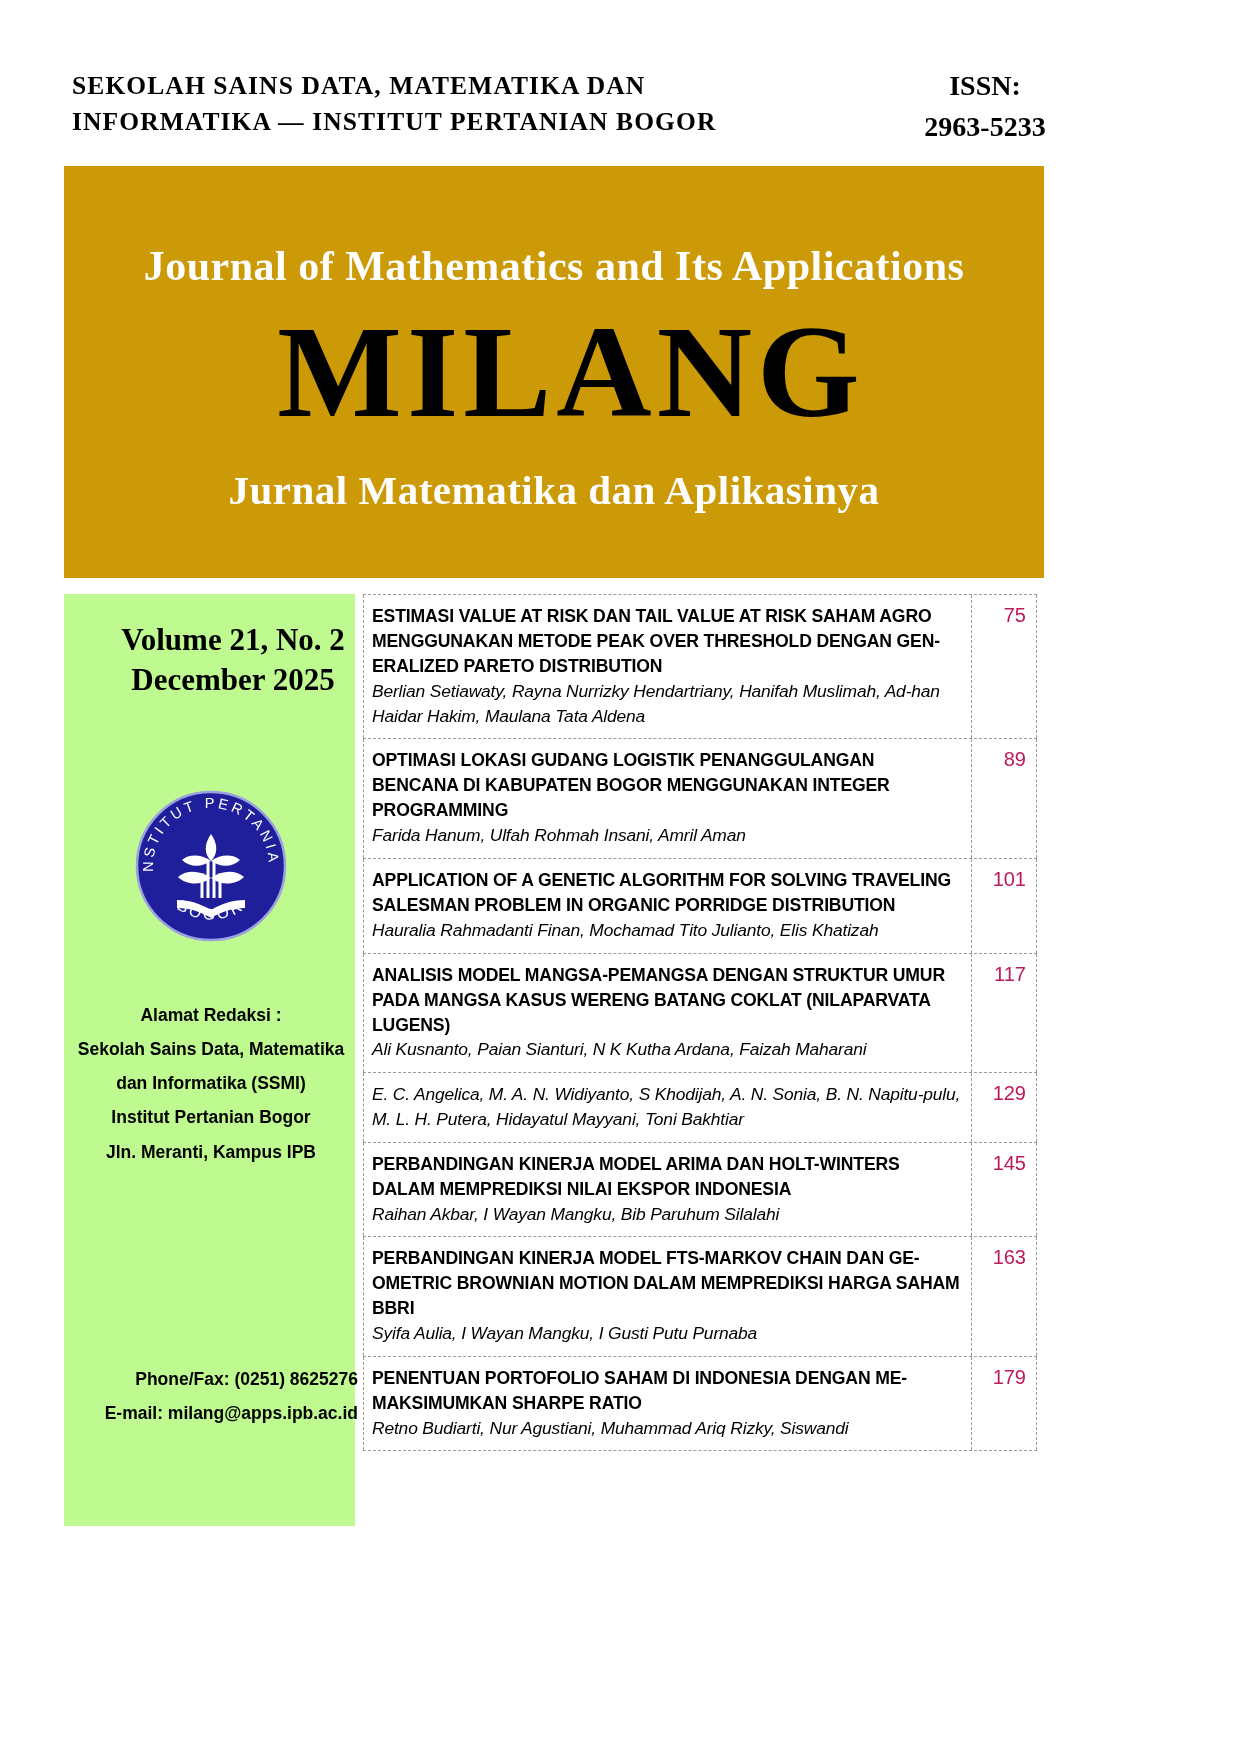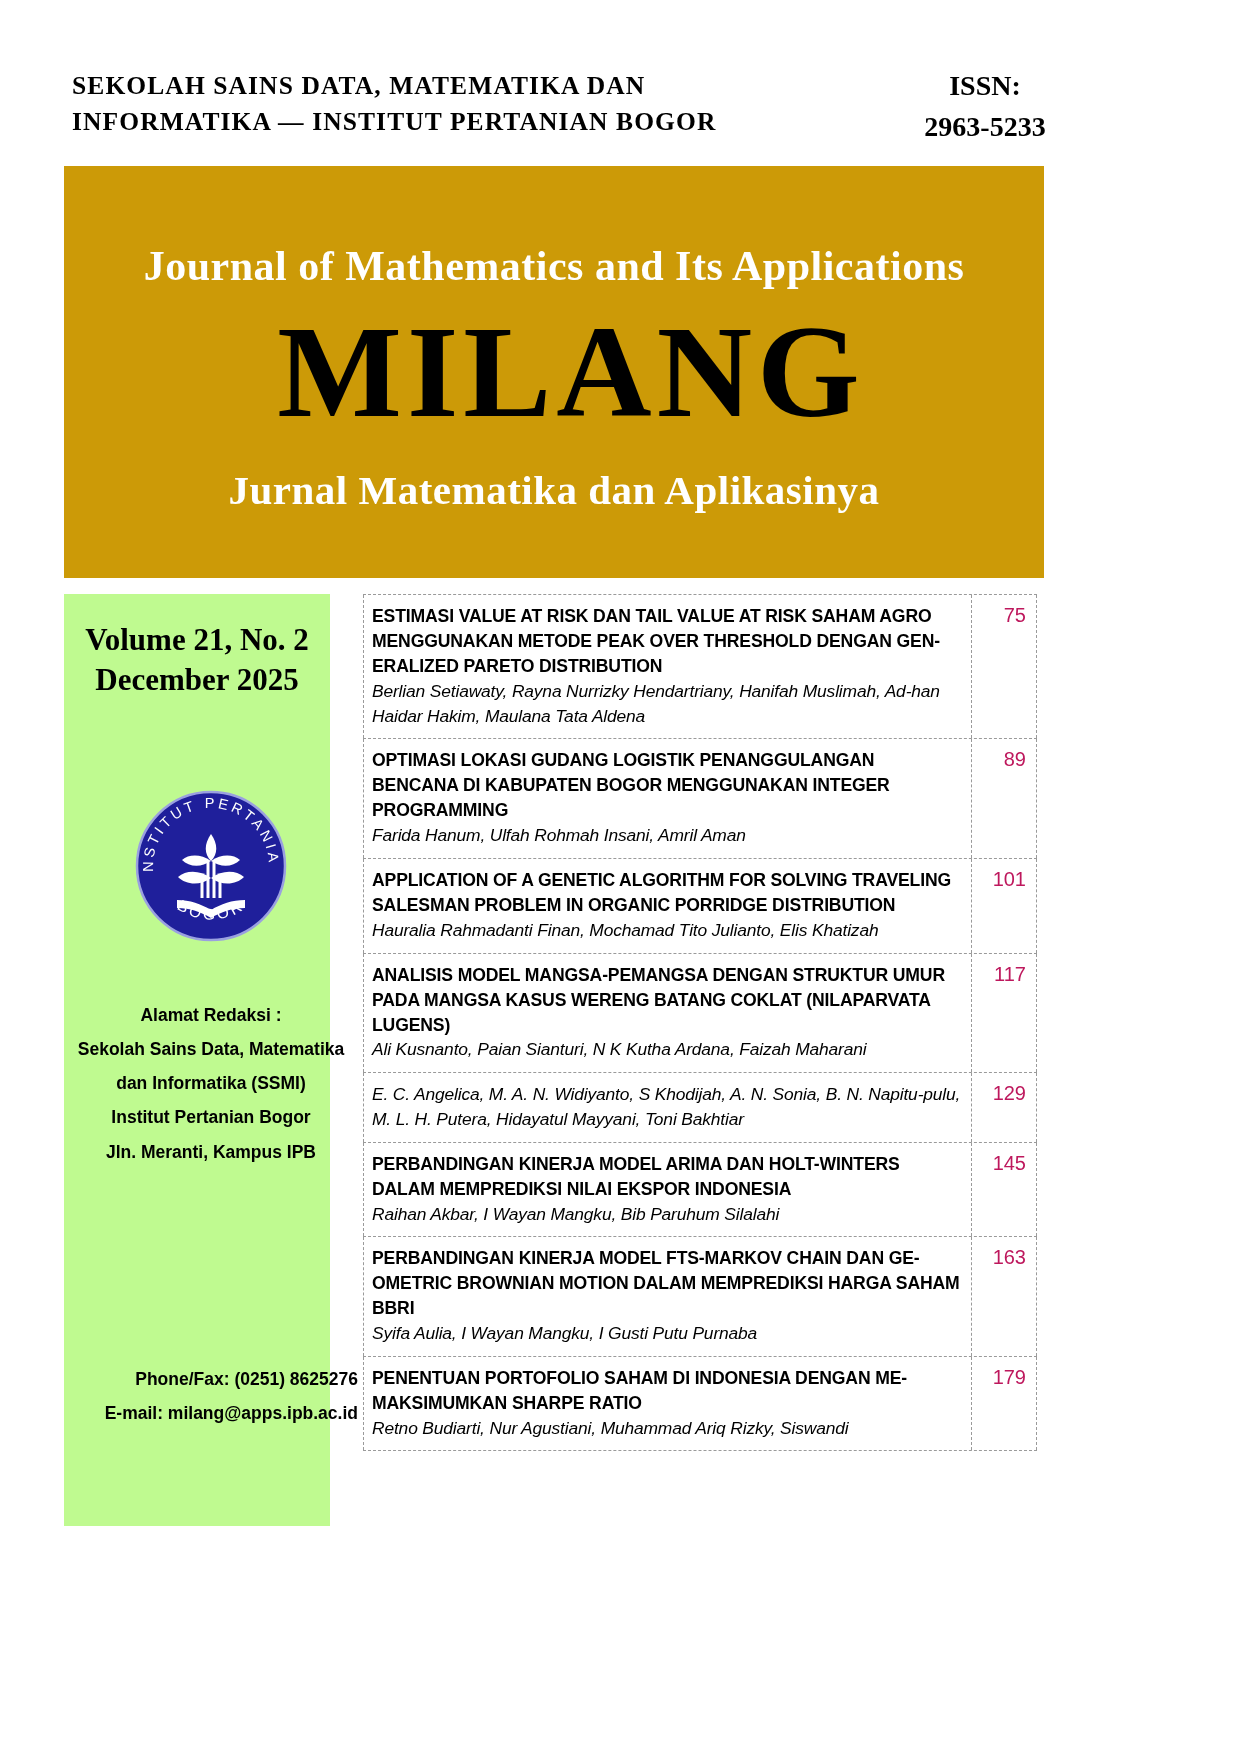--- a/index.html
+++ b/index.html
@@ -95,23 +95,24 @@
     font-size: 41px;
     letter-spacing: 0.5px;
     color: #ffffff;
   }
 
   
   .sidebar {
     position: absolute;
     left: 64px;
     top: 594px;
-    width: 266px;
+    width: 244px;
     height: 932px;
     background: #BFFA90;
+    padding-left: 47px;
   }
   .volume-line {
     text-align: center;
     font-family: "Liberation Serif", serif;
     font-weight: bold;
     font-size: 31px;
     line-height: 1.28;
     color: #000;
   }
   .volume-block { padding-top: 26px; }

